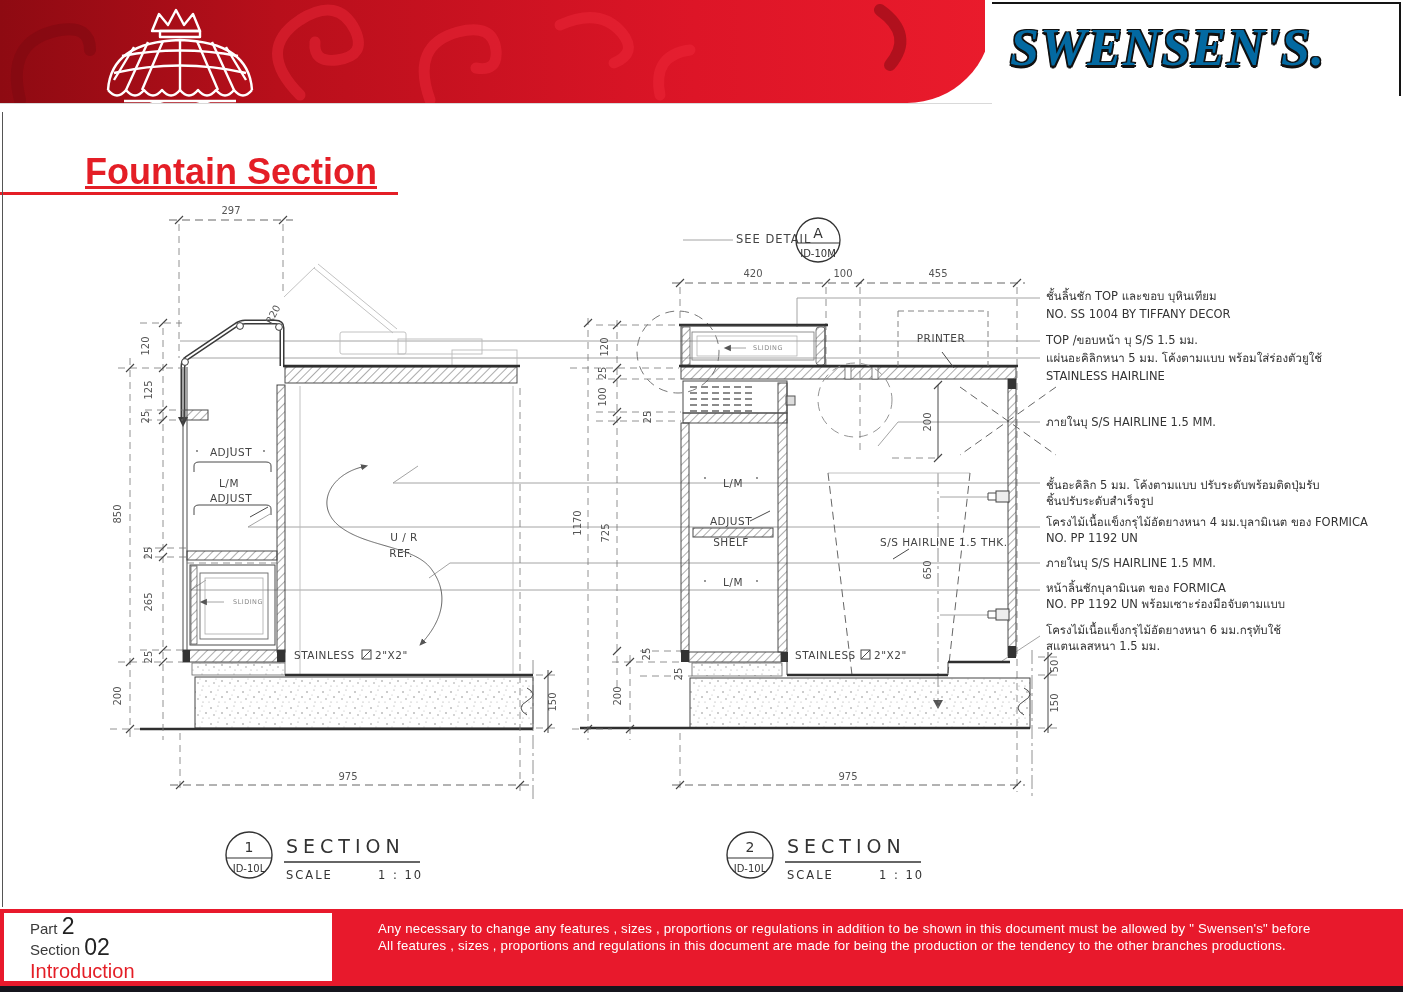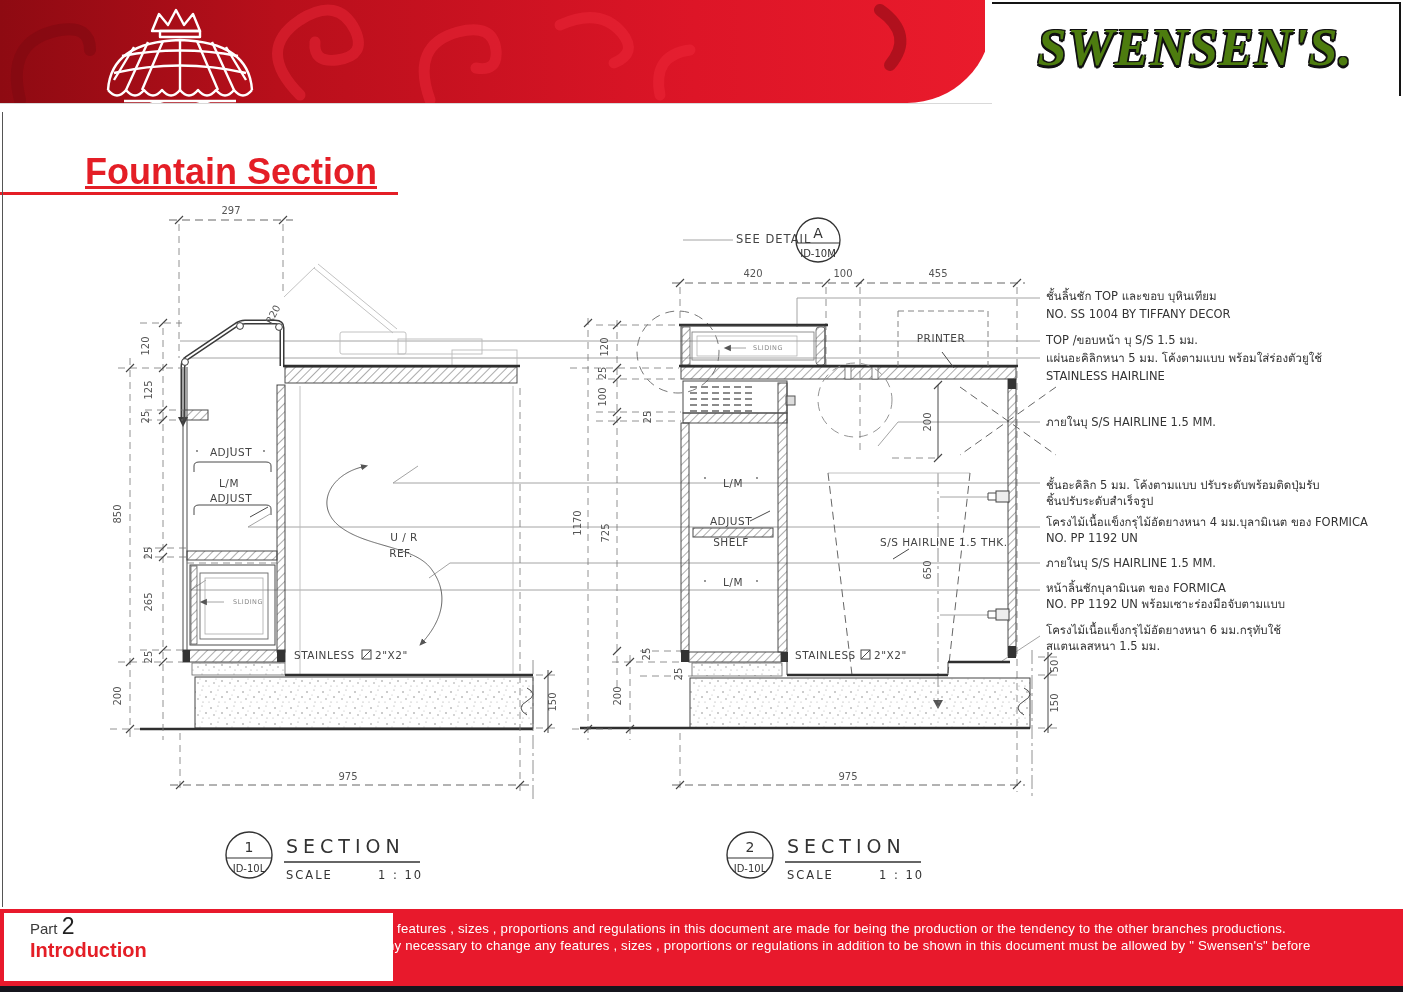--- a/index.html
+++ b/index.html
@@ -7,23 +7,23 @@
          font-family:"Liberation Sans", sans-serif; }
 
   
   .banner { position:absolute; left:0; top:0; width:992px; height:103px;
             background:linear-gradient(90deg,#8e0a12 0%,#b80f1b 28%,#dd1527 70%,#ea1b2c 100%);
             border-bottom-right-radius:85px; }
   .logo-panel { position:absolute; left:985px; top:0; width:418px; height:103px; background:#fff; }
   .panel-edge-top { position:absolute; left:992px; top:2px; width:409px; height:2px; background:#141414;
                     border-top-right-radius:4px; }
   .panel-edge-right { position:absolute; left:1399px; top:2px; width:2px; height:94px; background:#141414; }
-  .brand { position:absolute; left:1010px; top:18px; width:370px; text-align:center;
+  .brand { position:absolute; left:1010px; top:18px; width:370px; 
            font-family:"Liberation Serif", serif; font-weight:bold; font-style:italic;
-           font-size:52px; letter-spacing:1px; color:#4d7c0f;
+           font-size:52px; letter-spacing:1px; color:#0369a1;
            text-shadow:-1.5px -1.5px 0 #111, 1.5px -1.5px 0 #111, -1.5px 1.5px 0 #111, 1.5px 1.5px 0 #111, 0 2.5px 0 #111; }
   .header-rule { position:absolute; left:0; top:103px; width:992px; height:1px; background:#d9d9d9; }
 
   
   .page-title { position:absolute; left:85px; top:151px; font-size:36px; font-weight:bold; color:#e41e26;text-decoration:underline; }
   .title-rule { position:absolute; left:0; top:192px; width:398px; height:3px; background:#e41e26; }
   .sheet-border-left { position:absolute; left:2px; top:112px; width:1px; height:795px; background:#555; }
 
   
   .sheet { position:absolute; left:0; top:0; width:1403px; height:992px; }
@@ -44,24 +44,24 @@
   .cl   { stroke:#777; stroke-width:.8; stroke-dasharray:14 4 3 4; fill:none; }
   .ldr  { stroke:#9a9a9a; stroke-width:.9; fill:none; }
   .lt   { stroke:#bbb; stroke-width:.9; fill:none; }
   .tick { stroke:#444; stroke-width:1.1; }
   .tube { stroke:#3a3a3a; stroke-width:5; fill:none; stroke-linejoin:round; }
   .tubec{ stroke:#fff; stroke-width:2; fill:none; stroke-linejoin:round; }
 
   
   .footer-band { position:absolute; left:0; top:909px; width:1403px; height:77px; background:#e8192c; }
   .bottom-bar  { position:absolute; left:0; top:986px; width:1403px; height:6px; background:#15151d; }
-  .footer-card { position:absolute; left:4px; top:913px; width:389px; height:68px; background:#fff; padding:4px 0 0 26px; }
+  .footer-card { position:absolute; left:4px; top:913px; width:328px; height:68px; background:#fff; padding:4px 0 0 26px; }
   .fc-line { font-size:15px; color:#3a3a3a; line-height:19px; }
   .fc-line .big { font-size:23px; color:#222; font-weight:500; }
-  .fc-intro { font-size:20px; font-weight:bold; color:#e41e26; margin-top:1px; }
+  .fc-intro { font-size:20px; font-weight:normal; color:#e41e26; margin-top:1px; }
   .disclaimer { position:absolute; left:378px; top:920px; width:1010px; color:#fff;
                 font-size:13.2px; line-height:17px; letter-spacing:.2px; }
 </style>
 </head>
 <body>
 
 <div class="banner">
   <svg width="992" height="103">
     <g stroke="#ef2b3c" stroke-opacity=".45" fill="none" stroke-width="11" stroke-linecap="round">
       <path d="M300,95 q-45,-45 0,-75 q38,-24 55,10 q12,26 -18,30 q-24,3 -22,-18"></path>
@@ -475,19 +475,23 @@
     <text class="ann" x="1046" y="650">สแตนเลสหนา 1.5 มม.</text>
   </g>
 </svg>
 
 <div class="footer-band"></div>
 <div class="footer-card">
   <div class="fc-line">
     <span>Part</span>
     <span class="big">2</span>
   </div>
+  <div class="fc-line">
+    <span>Section</span>
+    <span class="big">02</span>
+  </div>
   <div class="fc-intro">Introduction</div>
 </div>
 <div class="disclaimer">
+  <div>Any necessary to change any features , sizes , proportions or regulations in addition to be shown in this document must be allowed by " Swensen's" before</div>
   <div>All features , sizes , proportions and regulations in this document are made for being the production or the tendency to the other branches productions.</div>
-  <div>Any necessary to change any features , sizes , proportions or regulations in addition to be shown in this document must be allowed by " Swensen's" before</div>
 </div>
 <div class="bottom-bar"></div>
 
 </body></html>

